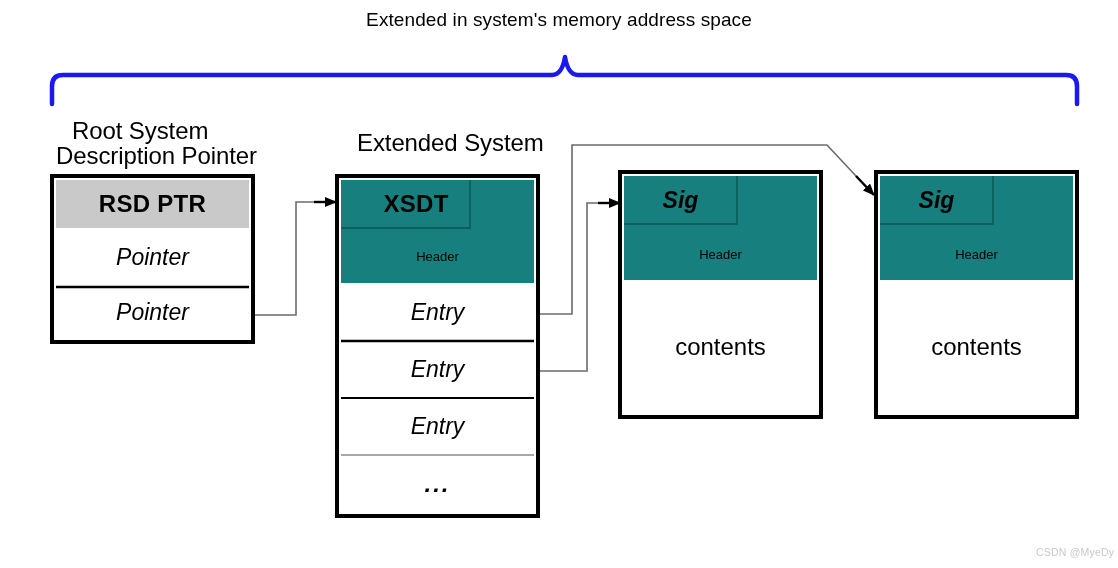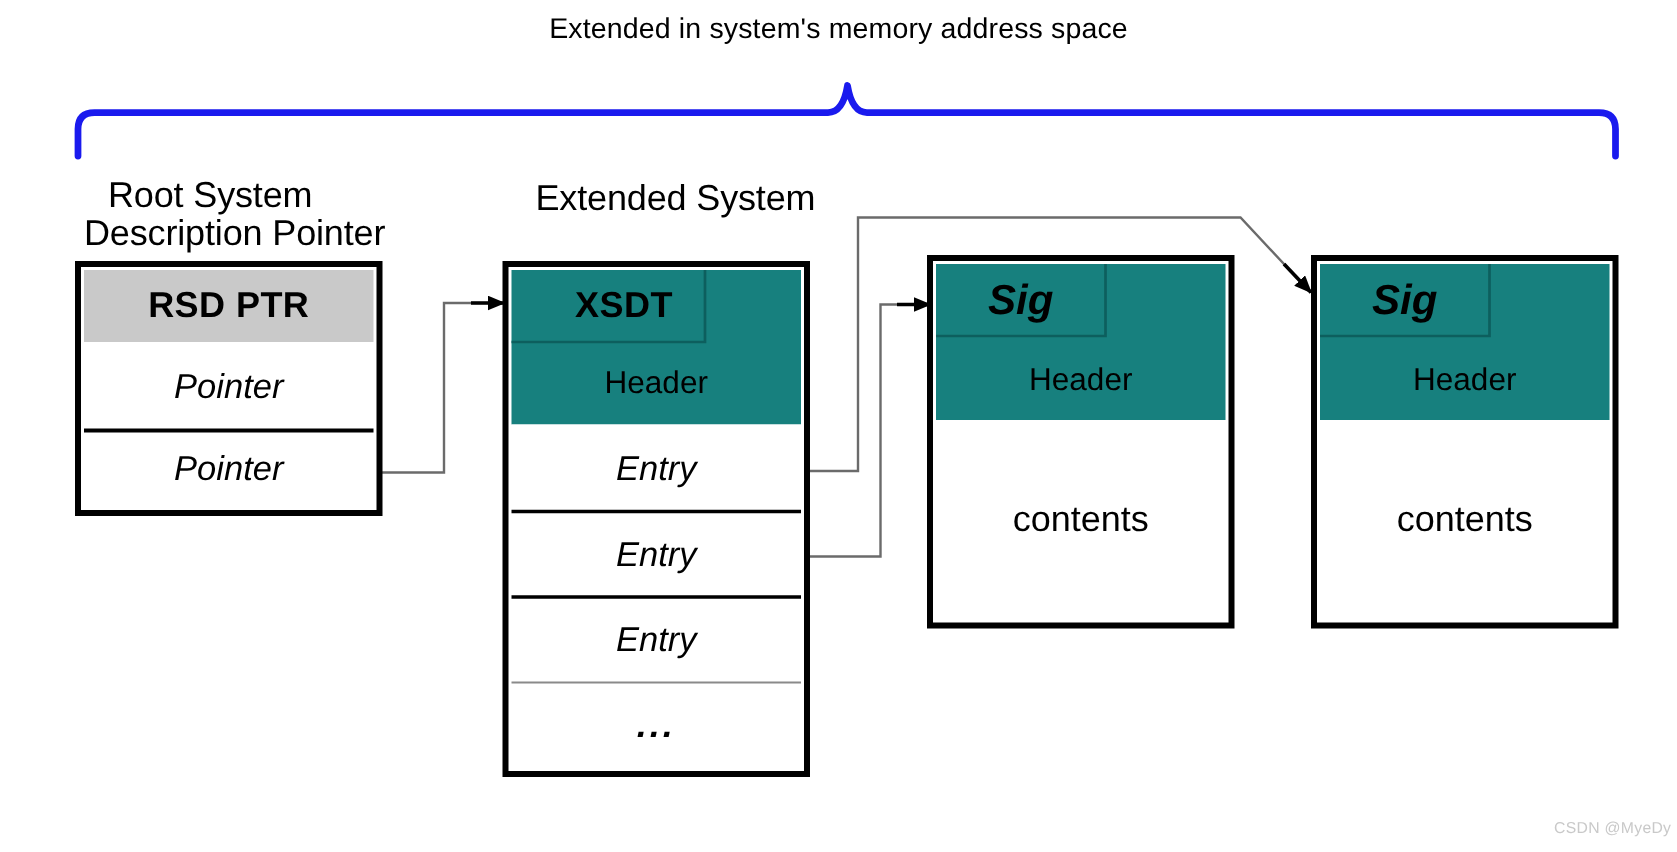--- a/index.html
+++ b/index.html
@@ -46,26 +46,26 @@
   .cell-bold {
     font-size: 24px;
     font-weight: bold;
     letter-spacing: 0.3px;
   }
   .cell-italic {
     font-size: 23px;
     font-style: italic;
   }
   .cell-bolditalic {
-    font-size: 28px;
+    font-size: 23px;
     font-weight: bold;
     font-style: italic;
   }
   .cell-plain {
-    font-size: 21px;
+    font-size: 13px;
   }
   .cell-dots {
     font-size: 24px;
     font-style: italic;
     font-weight: bold;
     letter-spacing: 2px;
   }
   .watermark {
     position: absolute;
     font-size: 10.5px;
@@ -171,21 +171,21 @@
 
   <div class="txt title-text" style="left:286px; top:9px; width:546px; text-align:center;">Extended in system's memory address space</div>
 
   <div class="txt caption-text" style="left:52px; top:117px;">Root System</div>
   <div class="txt caption-text" style="left:36px; top:142px;">Description Pointer</div>
 
   <div class="centerbox cell-bold" style="left:56px; top:180px; width:193px; height:48px;">RSD PTR</div>
   <div class="centerbox cell-italic" style="left:56px; top:228px; width:193px; height:58px;">Pointer</div>
   <div class="centerbox cell-italic" style="left:56px; top:286px; width:193px; height:52px;">Pointer</div>
 
-  <div class="txt caption-text" style="left:337px; top:119px;">Extended System</div>
+  <div class="txt caption-text" style="left:337px; top:129px;">Extended System</div>
 
   <div class="centerbox cell-bold" style="left:341px; top:180px; width:150px; height:48px;">XSDT</div>
   <div class="centerbox cell-plain" style="left:341px; top:232px; width:193px; height:48px;">Header</div>
   <div class="centerbox cell-italic" style="left:341px; top:283px; width:193px; height:58px;">Entry</div>
   <div class="centerbox cell-italic" style="left:341px; top:341px; width:193px; height:57px;">Entry</div>
   <div class="centerbox cell-italic" style="left:341px; top:398px; width:193px; height:57px;">Entry</div>
   <div class="centerbox cell-dots" style="left:341px; top:455px; width:193px; height:57px;">...</div>
 
   <div class="centerbox cell-bolditalic" style="left:624px; top:176px; width:113px; height:48px;">Sig</div>
   <div class="centerbox cell-plain" style="left:624px; top:230px; width:193px; height:48px;">Header</div>

